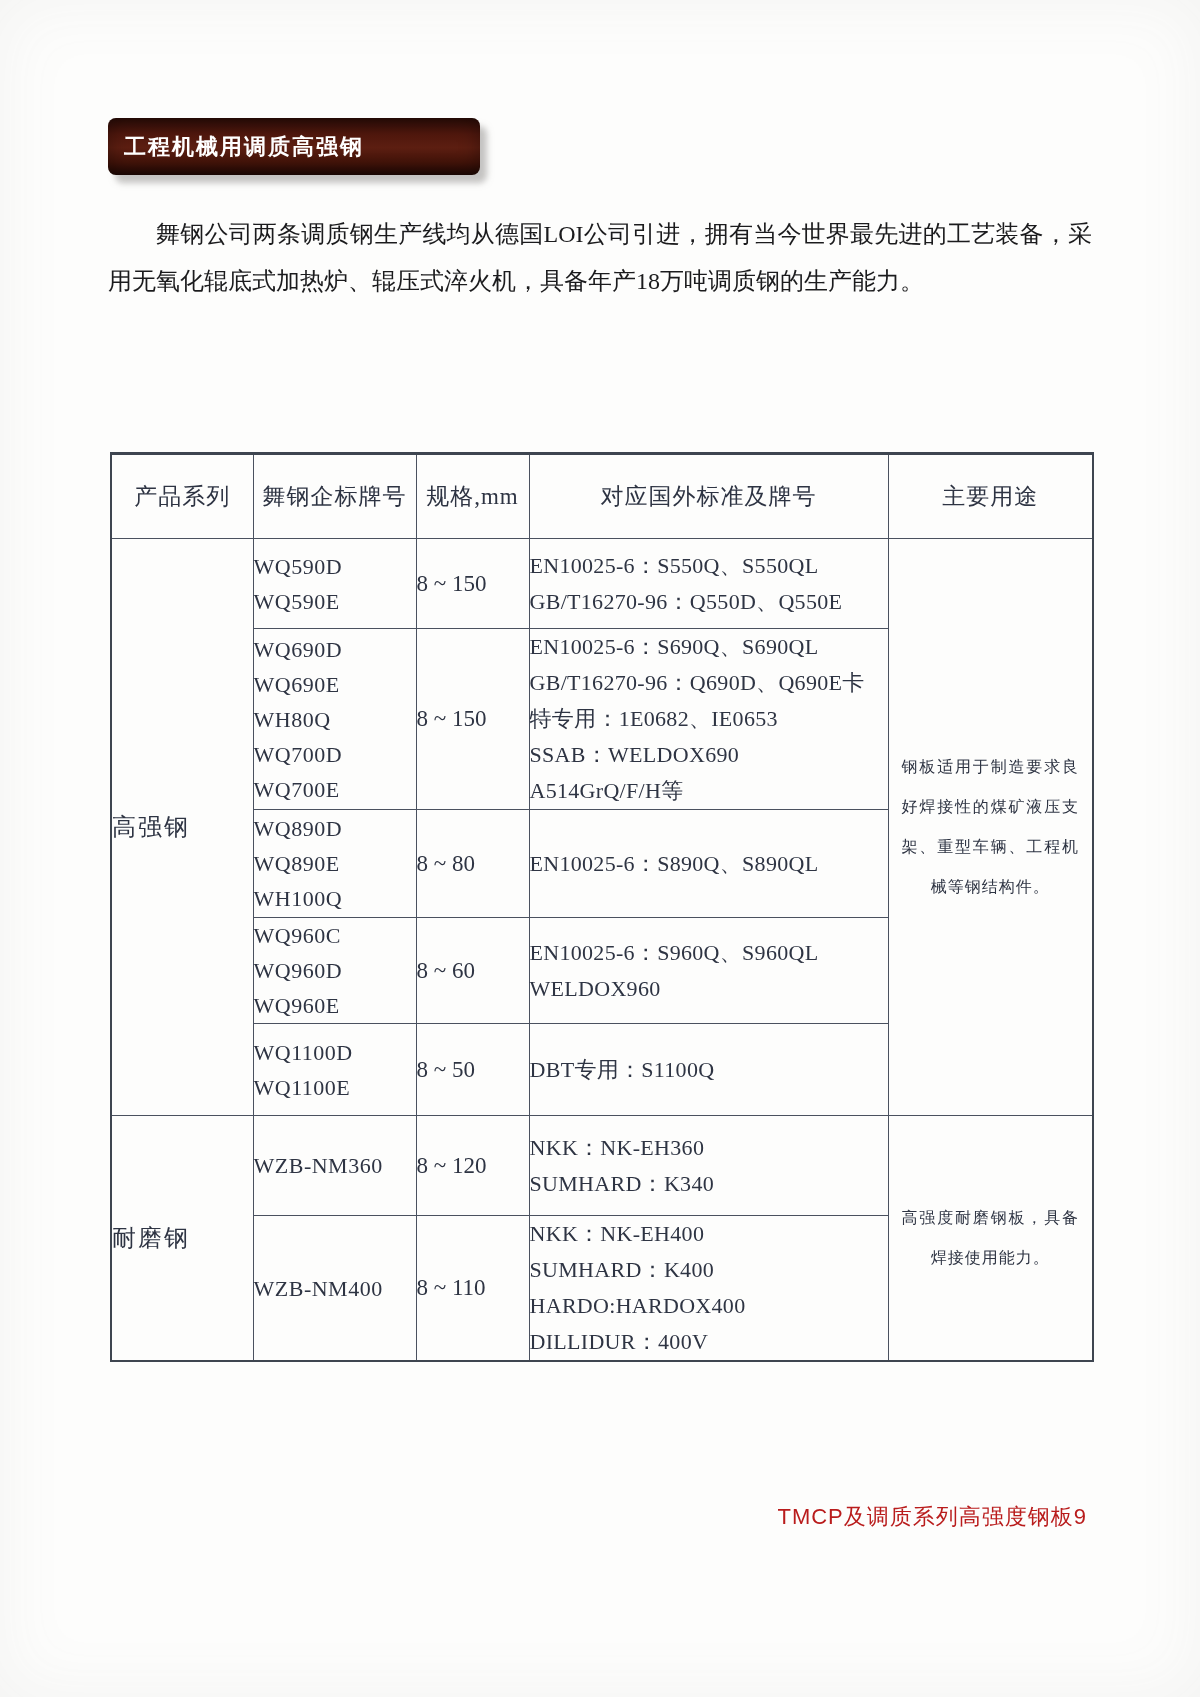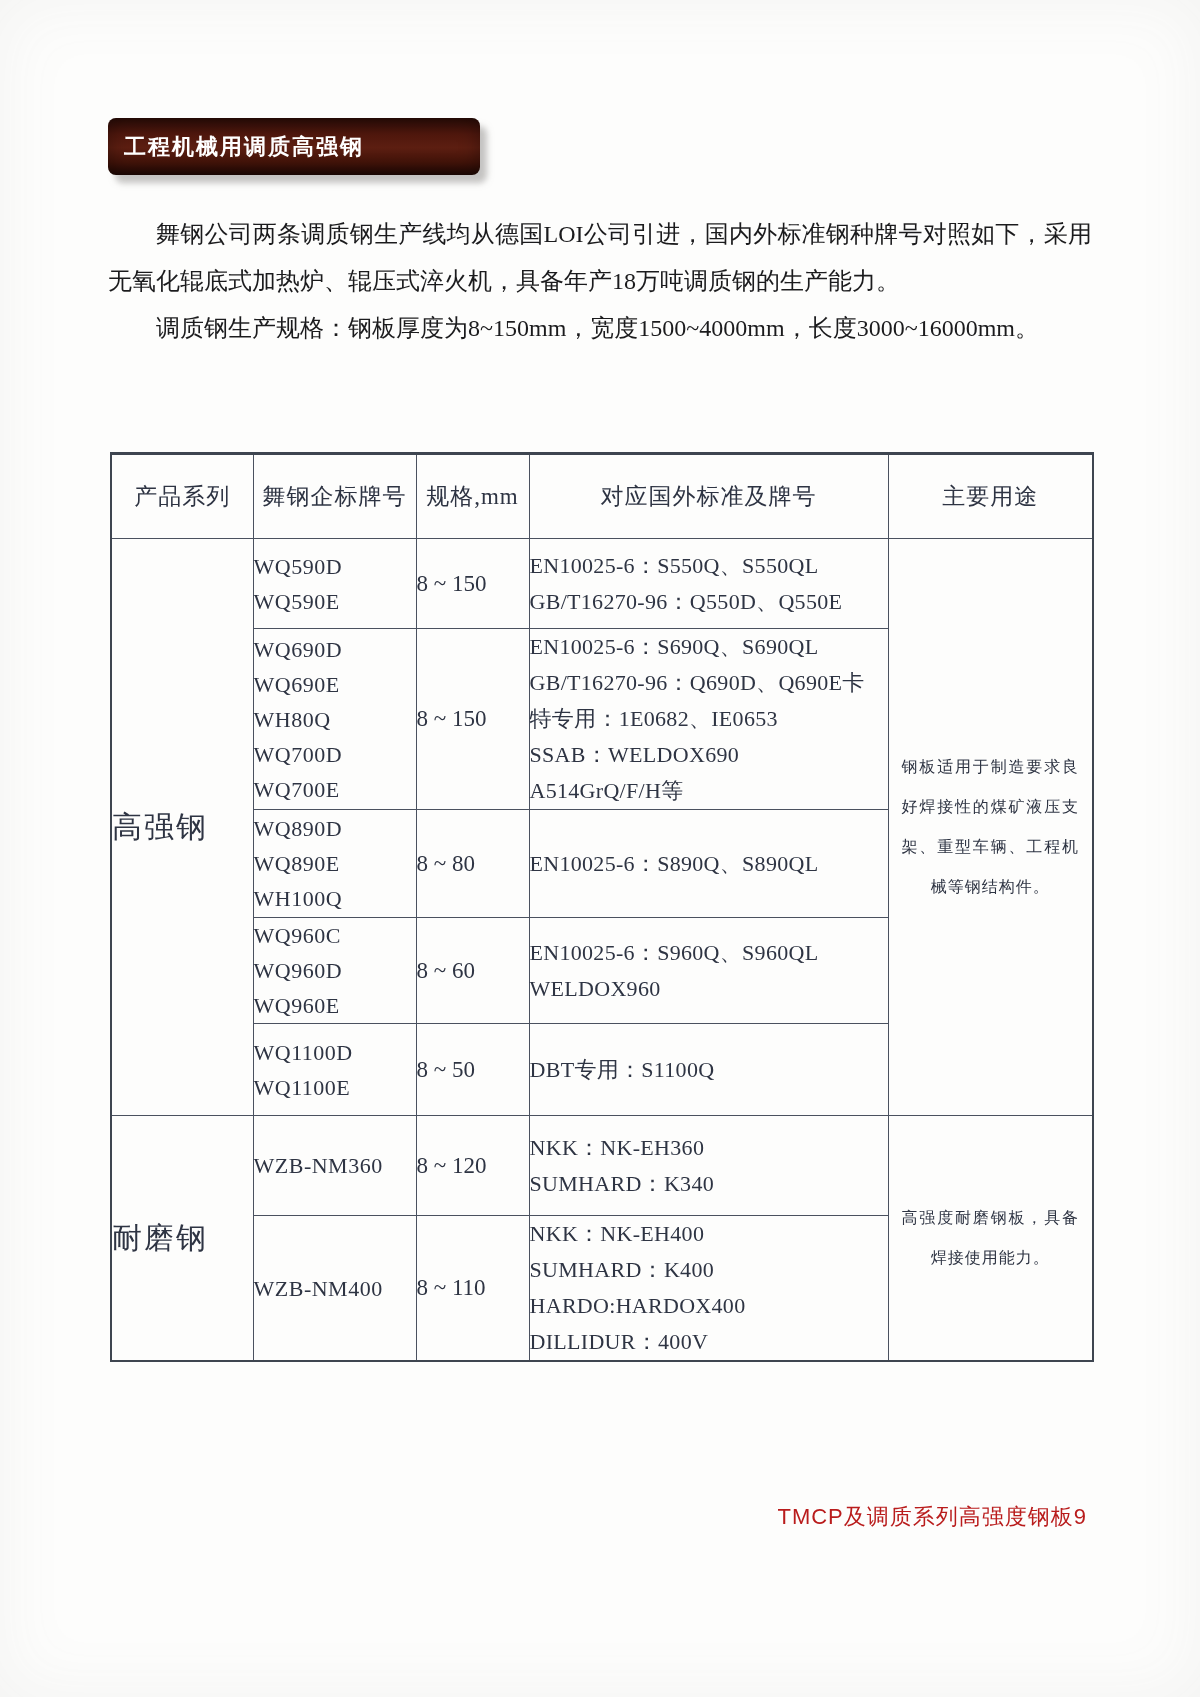--- a/index.html
+++ b/index.html
@@ -46,21 +46,21 @@
     border-top-width:3px;
   }
   .steel-table th,.steel-table td{
     border:1.5px solid #4a515f;
     vertical-align:middle;
     font-weight:normal;padding:0;
     background:transparent;
   }
   .steel-table thead tr{height:85px;}
   .steel-table th{font-size:23px;letter-spacing:1px;}
-  td.series{font-size:30px;letter-spacing:2px;}
+  td.series{font-size:24px;letter-spacing:2px;}
   td.grades{font-size:22px;letter-spacing:.5px;margin-top:28px;}
   td.grades div{line-height:35px;}
   td.spec{font-size:23px;}
   td.standards{font-size:22px;letter-spacing:.3px;}
   td.standards div{line-height:36px;}
   td.usage{
     font-size:16px;line-height:40px;
     padding:0 13px;
     text-align:justify;
     text-align-last:center;
@@ -77,22 +77,21 @@
 </head>
 <body>
 
 <div class="page">
 
   <div class="banner">
     <span class="banner-text">工程机械用调质高强钢</span>
   </div>
 
   <div class="paragraphs">
-    <p>舞钢公司两条调质钢生产线均从德国LOI公司引进，国内外标准钢种牌号对照如下，采用无氧化辊底式加热炉、辊压式淬火机，具备年产18万吨调质钢的生产能力。</p>
-    <p>调质钢生产规格：钢板厚度为8~150mm，宽度1500~4000mm，长度3000~16000mm。</p>
+    <p>舞钢公司两条调质钢生产线均从德国LOI公司引进，拥有当今世界最先进的工艺装备，采用无氧化辊底式加热炉、辊压式淬火机，具备年产18万吨调质钢的生产能力。</p>
   </div>
 
   <table class="steel-table">
     <colgroup>
       <col style="width:142px">
       <col style="width:163px">
       <col style="width:113px">
       <col style="width:359px">
       <col style="width:205px">
     </colgroup>

